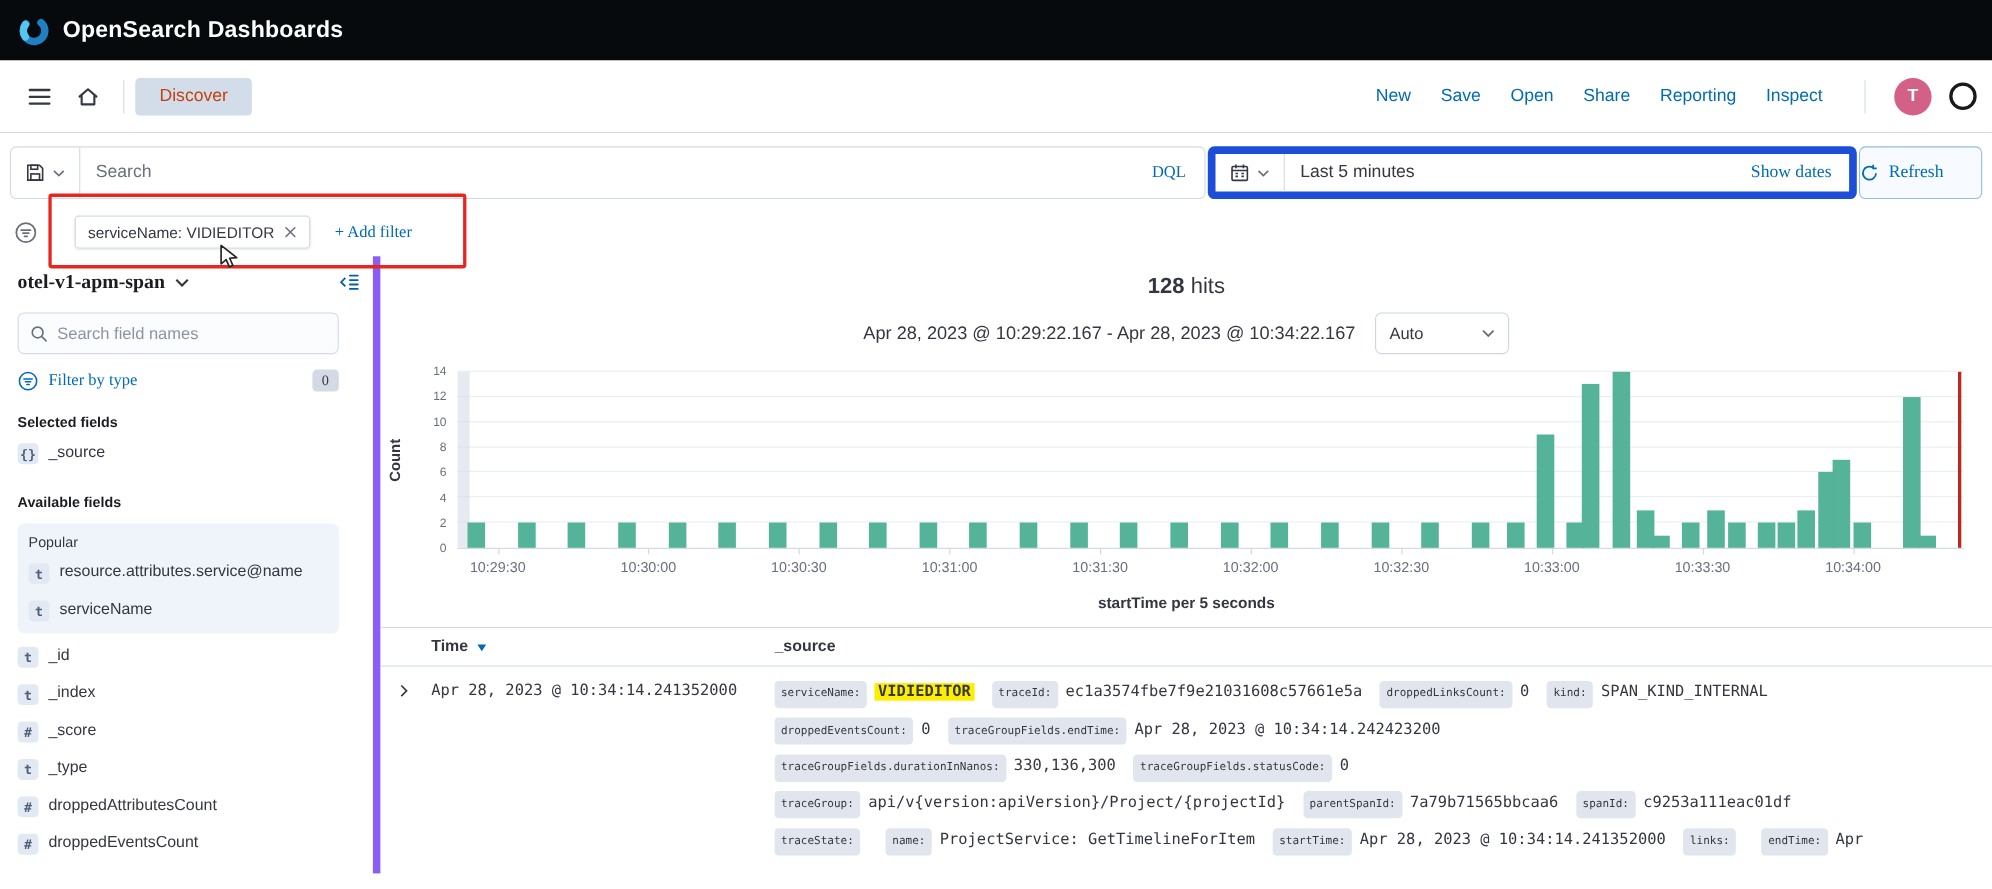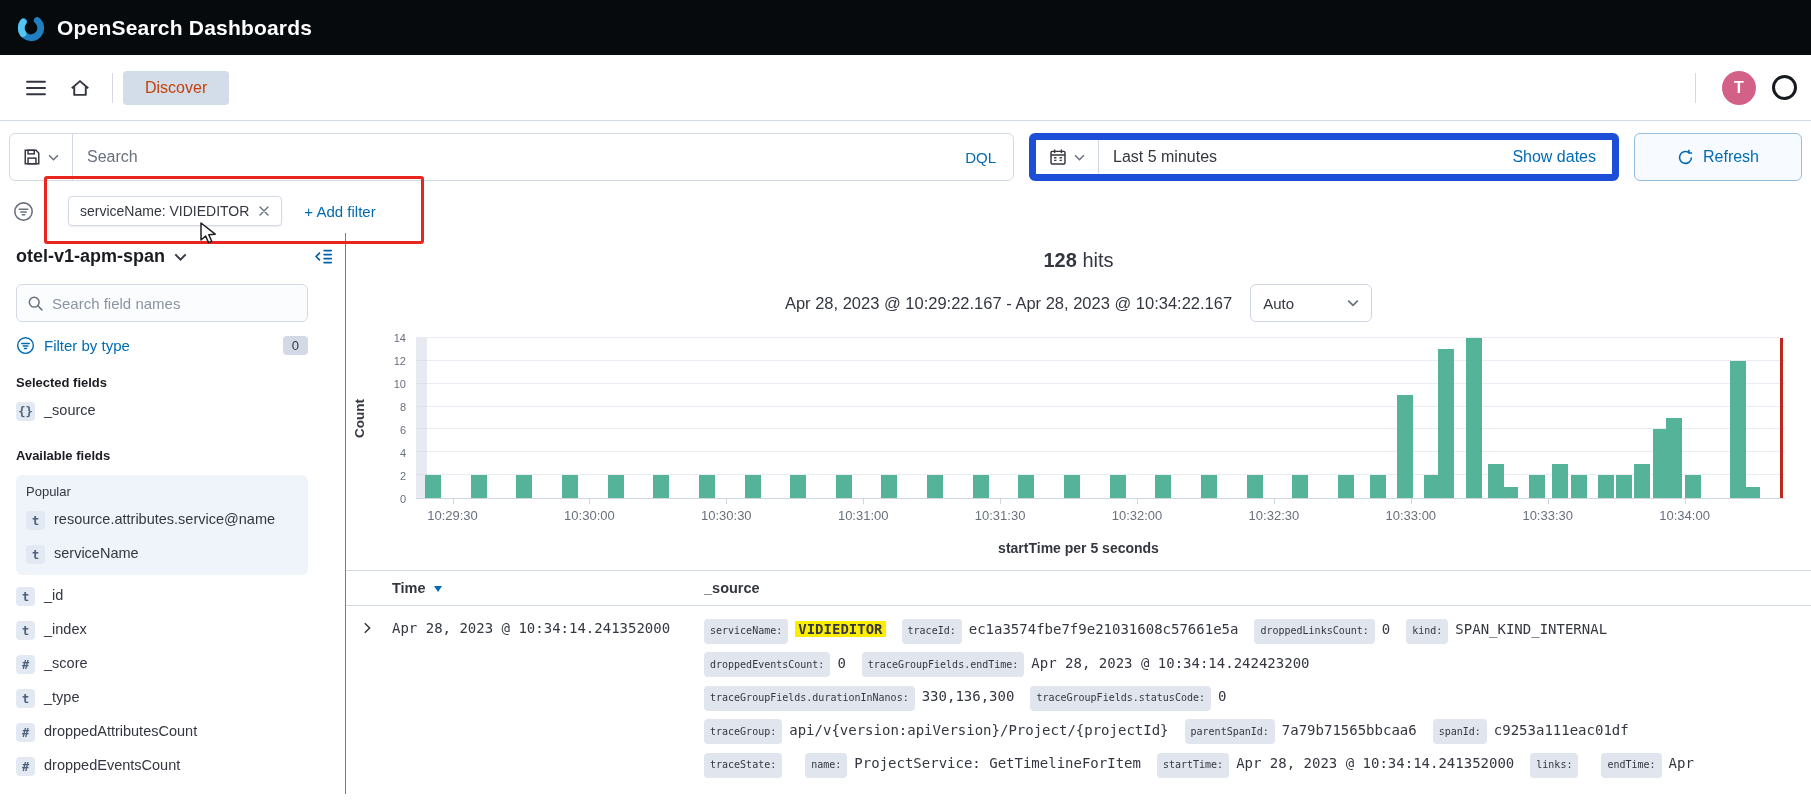--- a/index.html
+++ b/index.html
@@ -4,63 +4,63 @@
 <style>
   :root{
     --accent-blue:#006BB4; --bar-green:#54B399; --annotation-red:#E8251F;
     --marker-red:#BD271E; --highlight-yellow:#FDEE00; --avatar-pink:#D36086;
   }
   *{margin:0;padding:0;box-sizing:border-box}
   html,body{width:1811px;height:808px;overflow:hidden}
   body{font-family:"Liberation Sans",sans-serif;font-size:16px;color:#343741;background:#fff;position:relative}
   .mono{font-family:"DejaVu Sans Mono",monospace}
   svg{display:block}
-  button{font-family:Liberation Sans, sans-serif}
+  button{font-family:Liberation Serif, serif}
 
   
   .top-bar{height:55px;background:#070a0d;display:flex;align-items:center;gap:11px;padding:0 16px}
   .logo-text{color:#fff;font-size:21px;letter-spacing:.2px}
   .logo-text b{font-weight:700}
   .logo-text span{font-weight:700}
 
   
   .toolbar{height:66px;display:flex;align-items:center;padding:0 12px 0 14px;border-bottom:1px solid #d3dae6;background:#fff}
   .icon-btn{width:44px;height:44px;display:flex;align-items:center;justify-content:center;background:none;border:none;cursor:pointer}
   .tb-divider{width:1px;height:30px;background:#d3dae6;margin:0 10px}
   .breadcrumb-pill{background:#d3dce9;border-radius:4px;padding:8px 22px;font-size:16px;color:#c2410c;cursor:pointer}
   .toolbar-right{margin-left:auto;display:flex;align-items:center;gap:16px}
   .toolbar-actions{display:flex;gap:27px;margin-right:12px}
   .nav-link{color:var(--accent-blue);font-size:16px;text-decoration:none;cursor:pointer}
   .avatar{width:34px;height:34px;border-radius:50%;background:var(--avatar-pink);color:#fff;font-weight:700;font-size:16px;display:flex;align-items:center;justify-content:center;cursor:pointer}
   .account-ring{width:25px;height:25px;border-radius:50%;border:3px solid #16191d;cursor:pointer;margin-right:2px}
 
   
   .query-section{padding:12px 9px 0 9px;background:#fff}
-  .query-row{display:flex;gap:15px;height:48px}
+  .query-row{display:flex;gap:2px;height:48px}
   .search-box{flex:1;display:flex;align-items:center;border:1px solid #d3dae6;border-radius:6px;background:#fff}
   .save-query-cell{display:flex;align-items:center;gap:7px;padding:0 13px;height:100%;border-right:1px solid #d3dae6;cursor:pointer;background:none;border-top:none;border-left:none;border-bottom:none}
   .search-input{flex:1;border:none;outline:none;font-size:16px;padding:0 14px;color:#343741;background:transparent}
   .search-input::placeholder{color:#69707D;opacity:1}
   .dql-btn{padding:0 17px;color:var(--accent-blue);font-size:15px;background:none;border:none;cursor:pointer}
   .datepicker{width:590px;display:flex;align-items:center;border:7px solid #1d4ed8;border-radius:6px;background:#fff}
   .cal-cell{display:flex;align-items:center;gap:7px;padding:0 13px;height:100%;border-right:1px solid #d3dae6;cursor:pointer;background:none;border-top:none;border-left:none;border-bottom:none}
   .time-range{padding:0 14px;font-size:16px;color:#343741;flex:1}
   .show-dates{padding:0 16px;color:var(--accent-blue);font-size:16px;cursor:pointer;background:none;border:none}
-  .refresh-btn{width:168px;display:flex;align-items:center;justify-content:center;gap:9px;border:1px solid #93bede;border-radius:6px;background:#f7fbff;color:var(--accent-blue);font-size:16px;cursor:pointer}
+  .refresh-btn{width:112px;display:flex;align-items:center;justify-content:flex-start;gap:9px;border:1px solid #93bede;border-radius:6px;background:#f7fbff;color:var(--accent-blue);font-size:16px;cursor:pointer}
   .filter-row{display:flex;align-items:center;margin-top:8px;height:44px;padding-left:4px;gap:14px}
   .filter-pill{display:flex;align-items:center;gap:9px;border:1px solid #d3dae6;border-radius:4px;background:#fff;padding:6px 11px;font-size:14px;box-shadow:0 1px 2px rgba(0,0,0,.08);margin-left:20px;cursor:pointer}
   .add-filter{color:var(--accent-blue);font-size:15px;cursor:pointer;background:none;border:none;margin-left:8px}
 
   
   .annotation-box{position:absolute;left:44px;top:176px;width:380px;height:68px;border:3px solid var(--annotation-red);border-radius:3px;pointer-events:none;z-index:50}
   .cursor-svg{position:absolute;left:198px;top:222px;z-index:51;pointer-events:none}
 
   
   .content{display:flex;height:561px}
-  .sidebar{width:346px;border-right:1px solid #8b5cf6;padding:10px 0 0 16px;flex-shrink:0;overflow:hidden;background:#fff}
+  .sidebar{width:346px;border-right:7px solid #8b5cf6;padding:10px 0 0 16px;flex-shrink:0;overflow:hidden;background:#fff}
   .sb-header{display:flex;align-items:center;justify-content:space-between;padding-right:8px}
   .index-pattern{display:flex;align-items:center;gap:9px;font-size:18px;font-weight:600;color:#1a1c21;cursor:pointer;background:none;border:none}
   .collapse-btn{background:none;border:none;cursor:pointer;padding:4px}
   .sb-search{margin-top:14px;width:292px;height:38px;border:1px solid #d3dae6;border-radius:6px;background:#fbfcfd;display:flex;align-items:center;padding:0 10px;gap:8px}
   .sb-search input{border:none;outline:none;background:transparent;font-size:15px;flex:1;color:#343741}
   .sb-search input::placeholder{color:#8b93a4;opacity:1}
   .filter-type-row{margin-top:14px;width:292px;display:flex;align-items:center;gap:9px;cursor:pointer;background:none;border:none}
   .filter-type-label{color:var(--accent-blue);font-size:15px}
   .count-badge{margin-left:auto;background:#d3dae6;border-radius:4px;padding:2px 9px;font-size:13px;color:#343741}
   .sb-section-label{margin-top:20px;font-size:13px;font-weight:700;color:#1a1c21}
@@ -128,20 +128,28 @@
         </svg>
     </button>
     <button class="icon-btn">
       <svg width="22" height="22" viewBox="0 0 16 16">
           <path d="M2 8.2 8 3l6 5.2M3.8 7.2V13h8.4V7.2" fill="none" stroke="#343741" stroke-width="1.4" stroke-linejoin="round"></path>
         </svg>
     </button>
     <div class="tb-divider"></div>
     <div class="breadcrumb-pill">Discover</div>
     <div class="toolbar-right">
+      <div class="toolbar-actions">
+          <a class="nav-link">New</a>
+          <a class="nav-link">Save</a>
+          <a class="nav-link">Open</a>
+          <a class="nav-link">Share</a>
+          <a class="nav-link">Reporting</a>
+          <a class="nav-link">Inspect</a>
+        </div>
       <div class="tb-divider"></div>
       <div class="avatar">T</div>
       <div class="account-ring"></div>
     </div>
   </nav>
 
   <div class="query-section">
     <div class="query-row">
       <div class="search-box">
         <button class="save-query-cell">

